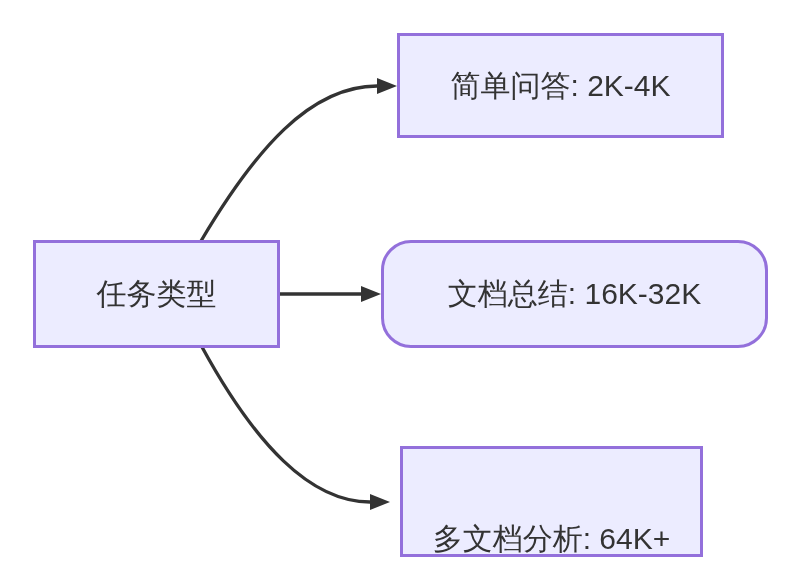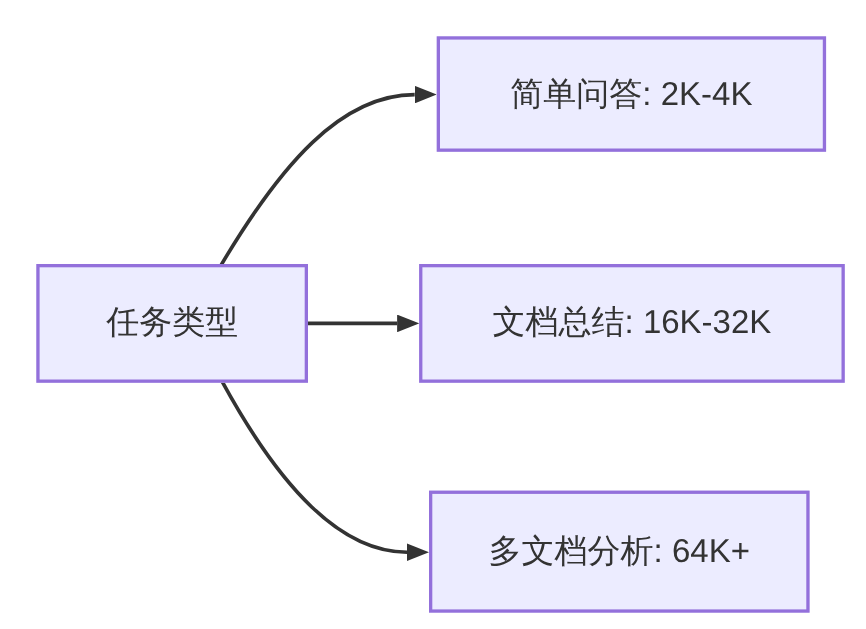--- a/index.html
+++ b/index.html
@@ -43,23 +43,23 @@
     color: var(--text);
     font-size: 30px;
     line-height: 1;
     display: flex;
     align-items: center;
     justify-content: center;
     text-align: center;
     white-space: nowrap;
   }
   .node-task-type   { left: 33px;  top: 240px; width: 247px; height: 108px; align-items: center; }
-  .node-simple-qa   { left: 397px; top: 33px;  width: 354px; height: 105px; }
-  .node-doc-summary { left: 381px; top: 240px; width: 387px; height: 108px; }
-  .node-multi-doc   { left: 390px; top: 446px; width: 346px; height: 111px; }
+  .node-simple-qa   { left: 397px; top: 33px;  width: 327px; height: 105px; }
+  .node-doc-summary { left: 381px; top: 240px; width: 387px; height: 108px; border-radius: 30px; }
+  .node-multi-doc   { left: 400px; top: 446px; width: 303px; height: 111px; align-items: flex-end; }
 </style>
 </head>
 <body>
 
 <div class="canvas">
 
   <svg class="edges" viewBox="0 0 787 572" xmlns="http://www.w3.org/2000/svg">
     <defs>
       <marker id="arrowhead" markerUnits="userSpaceOnUse" markerWidth="20" markerHeight="16" refX="0" refY="8" orient="auto">
         <polygon points="0,0 20,8 0,16" style="fill: var(--edge);"></polygon>

